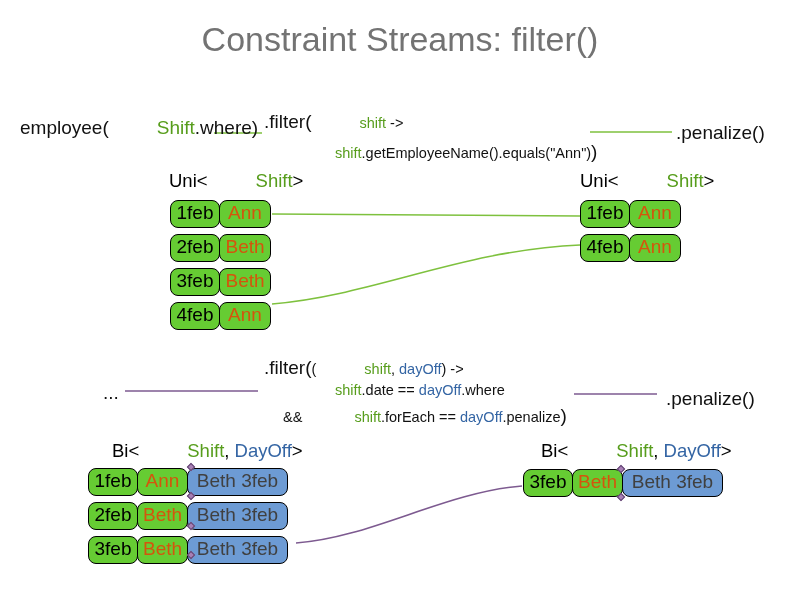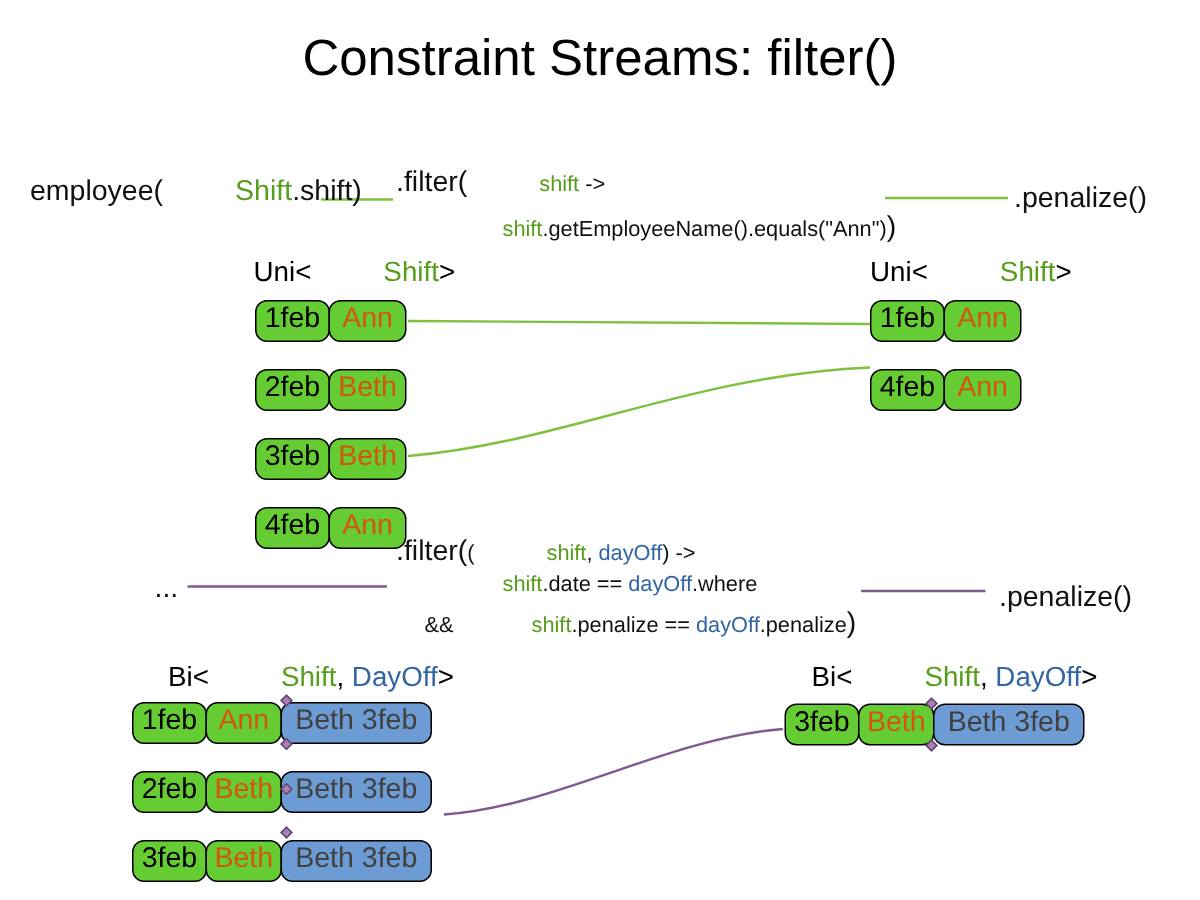--- a/index.html
+++ b/index.html
@@ -2,30 +2,30 @@
 <html style="--green-text: #579d1c; --green-fill: #66cc33; --orange-text: #d4550d; --blue-text: #3465a4; --blue-fill: #6d9bd4; --connector-green: #7ec13e; --connector-purple: #7d5a90; --diamond: #a87fb5;"><head>
 <meta charset="utf-8">
 <style>
   * { margin:0; padding:0; box-sizing:border-box; }
   html,body { background:#fff; }
   .slide {
     position:relative; width:800px; height:600px; background:#ffffff;
     font-family:"Liberation Sans", sans-serif; overflow:hidden; color:#111;
   }
   .abs { position:absolute; }
-  .title { left:0; top:20px; width:100%; text-align:center; font-size:34px; color:#000000; white-space:nowrap; }
+  .title { left:0; top:20px; width:100%; text-align:center; font-size:34px; color:#737373; white-space:nowrap; }
   .subtitle { left:0; top:67px; width:100%; text-align:center; font-size:14.5px; color:#111; }
   .code-lg { font-size:19px; color:#111; white-space:nowrap; }
   .code-sm { font-size:14.5px; color:#111; white-space:nowrap; }
   .code-lg .code-sm { font-size:14.5px; }
   .code-sm .code-lg { font-size:19px; }
   .green  { color: var(--green-text); margin-left: 48px; }
   .blue   { color: var(--blue-text); }
   .tbl-label { font-size:18.5px; color:#000; white-space:nowrap; }
-  .row { display:flex; margin-bottom:18px; }
+  .row { display:flex; margin-bottom:6px; }
   .cell {
     height:28px; line-height:24px; text-align:center; font-size:19px;
     border:1.5px solid #000; border-radius:8px; background:var(--green-fill);
     color:#000; overflow:hidden; white-space:nowrap;
   }
   .cell + .cell { margin-left:-1px; }
   .cell.emp { color: var(--orange-text); }
   .cell.dayoff { background: var(--blue-fill); color:#404040; }
   .uni .date { width:50px; }
   .uni .emp  { width:52px; }
@@ -51,21 +51,21 @@
     <path class="conn g" d="M590 132 H672"></path>
     <path class="conn g" d="M272 214 L580 216"></path>
     <path class="conn g" d="M272 304 C372 296 462 250 580 245"></path>
     <path class="conn p" d="M125 391 H258"></path>
     <path class="conn p" d="M574 394 H657"></path>
     <path class="conn p" d="M296 543 C370 538 445 492 522 486"></path>
   </svg>
 
   <div class="abs title">Constraint Streams: filter()</div>
 
-  <div class="abs code-lg" style="left:20px;top:117px"><span>employee(</span><span class="green">Shift</span><span>.shift)</span></div>
+  <div class="abs code-lg" style="left:20px;top:117px"><span>employee(</span><span class="green">Shift</span><span>.where)</span></div>
 
   <div class="abs code-lg" style="left:264px;top:111px"><span>.filter(</span><span class="code-sm green">shift</span><span class="code-sm"> -&gt;</span></div>
 
   <div class="abs code-sm" style="left:287px;top:141px"><span class="green">shift</span><span>.getEmployeeName().equals("Ann")</span><span class="code-lg">)</span></div>
 
   <div class="abs code-lg" style="left:676px;top:122px">.penalize()</div>
 
   <div class="abs tbl-label" style="left:169px;top:170px"><span>Uni&lt;</span><span class="green">Shift</span><span>&gt;</span></div>
 
   <div class="abs tbl-label" style="left:580px;top:170px"><span>Uni&lt;</span><span class="green">Shift</span><span>&gt;</span></div>
@@ -99,21 +99,21 @@
         <span class="cell emp">Ann</span>
     </div>
   </div>
 
   <div class="abs code-lg" style="left:103px;top:382px">...</div>
 
   <div class="abs code-lg" style="left:264px;top:357px"><span>.filter(</span><span class="code-sm">(</span><span class="code-sm green">shift</span><span class="code-sm">, </span><span class="code-sm blue">dayOff</span><span class="code-sm">)</span><span class="code-sm"> -&gt;</span></div>
 
   <div class="abs code-sm" style="left:287px;top:382px"><span class="green">shift</span><span>.date == </span><span class="blue">dayOff</span><span>.where</span></div>
 
-  <div class="abs code-sm" style="left:283px;top:405px"><span>&amp;&amp; </span><span class="green">shift</span><span>.penalize == </span><span class="blue">dayOff</span><span>.penalize</span><span class="code-lg">)</span></div>
+  <div class="abs code-sm" style="left:283px;top:405px"><span>&amp;&amp; </span><span class="green">shift</span><span>.forEach == </span><span class="blue">dayOff</span><span>.penalize</span><span class="code-lg">)</span></div>
 
   <div class="abs code-lg" style="left:666px;top:388px">.penalize()</div>
 
   <div class="abs tbl-label" style="left:112px;top:440px"><span>Bi&lt;</span><span class="green">Shift</span><span>, </span><span class="blue">DayOff</span><span>&gt;</span></div>
 
   <div class="abs tbl-label" style="left:541px;top:440px"><span>Bi&lt;</span><span class="green">Shift</span><span>, </span><span class="blue">DayOff</span><span>&gt;</span></div>
 
   <div class="abs bi" style="left:88px;top:468px">
     <div class="row">
       <span class="cell date">1feb</span>

